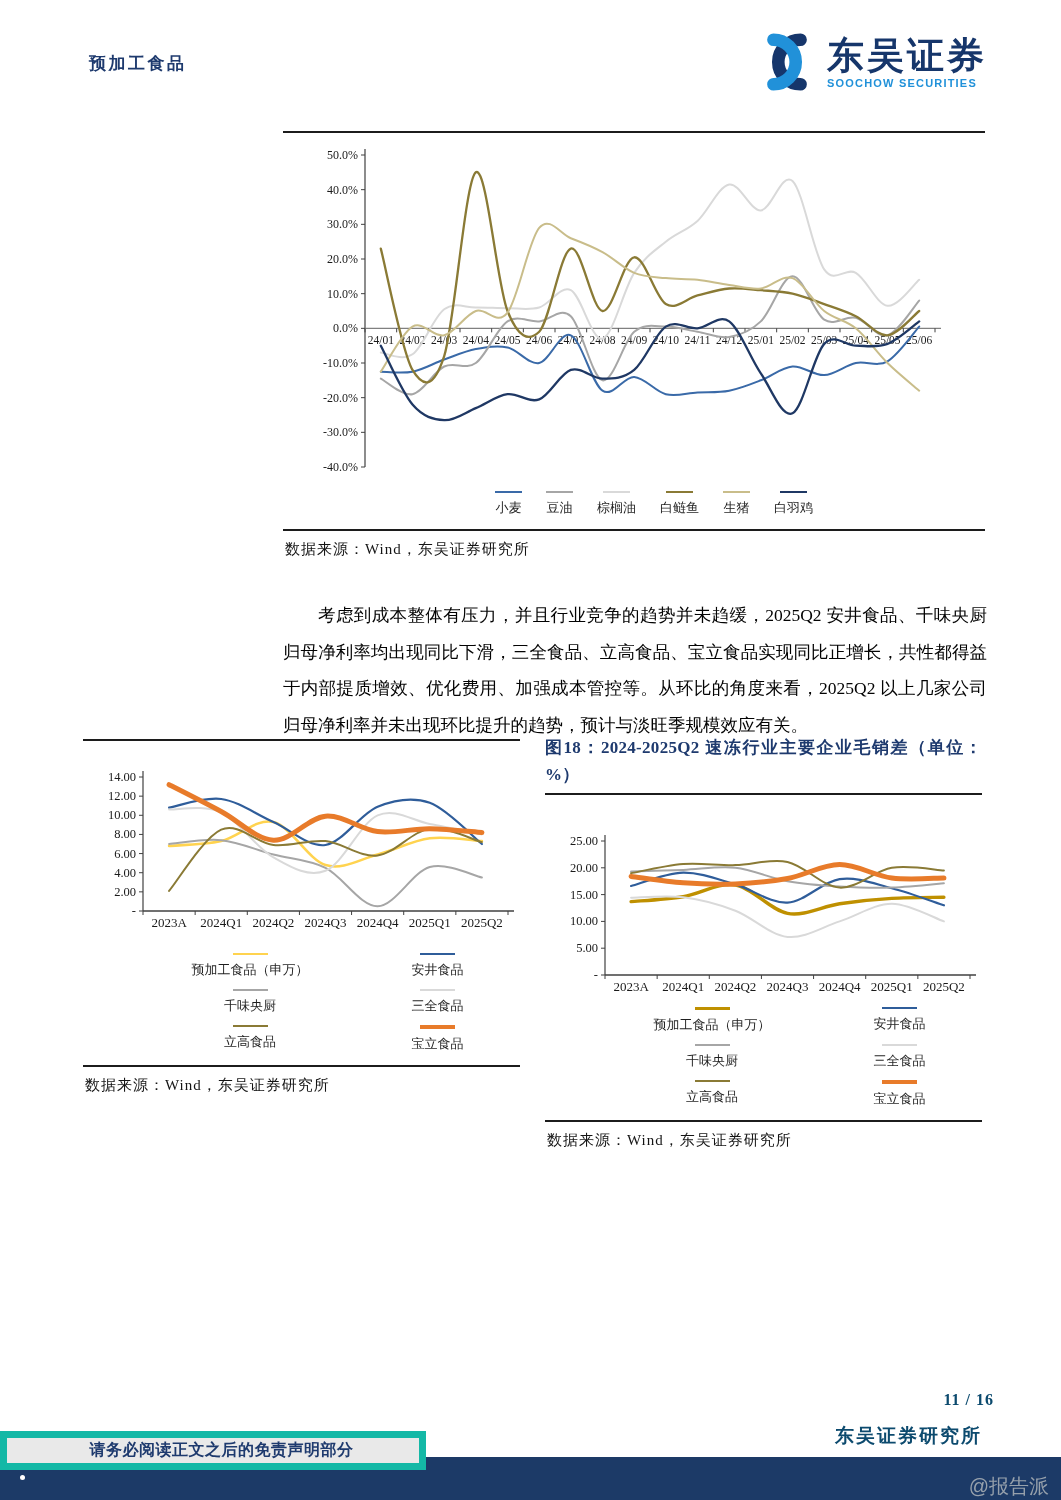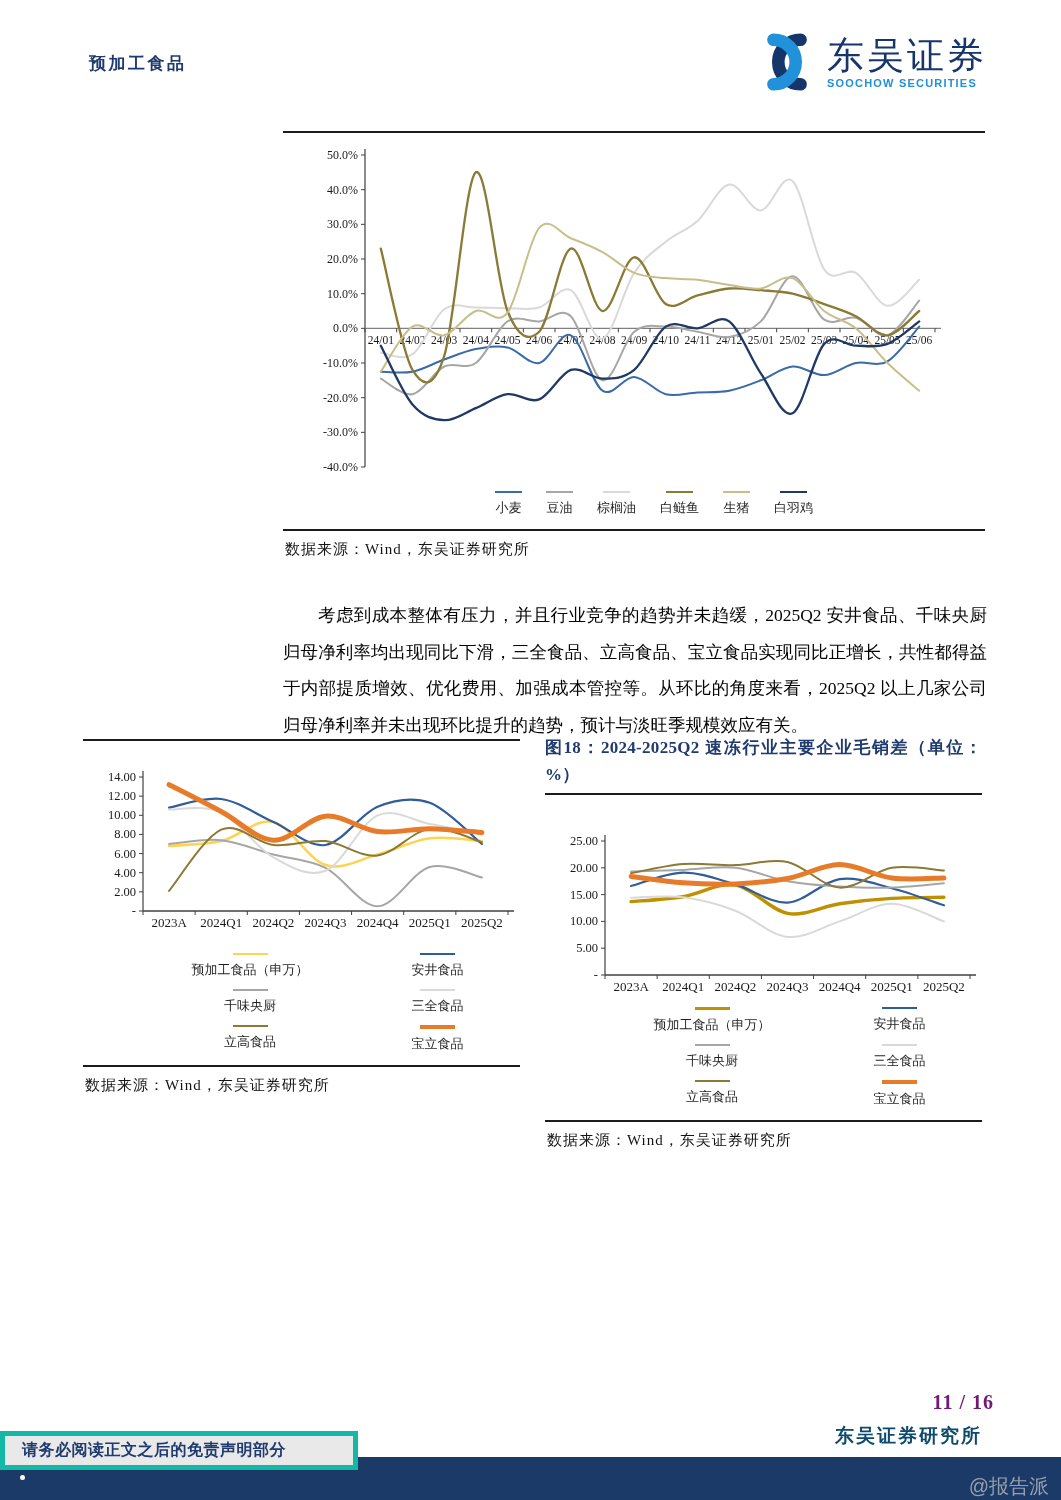--- a/index.html
+++ b/index.html
@@ -9,21 +9,21 @@
     overflow:hidden;
   }
   .abs{position:absolute;}
 
   
   .hdr-doc-type{
     left:89px;top:52px;font-size:17px;font-weight:bold;color:#1e3a6e;letter-spacing:2.5px;
   }
   .logo{left:756px;top:31px;display:flex;align-items:center;gap:9px;}
   .logo-text{display:flex;flex-direction:column;}
-  .logo-cn{font-size:37px;font-weight:normal;color:#16366b;letter-spacing:3px;line-height:1.15;}
+  .logo-cn{font-size:37px;font-weight:bold;color:#16366b;letter-spacing:3px;line-height:1.15;}
   .logo-en{font-size:11px;font-weight:bold;color:#2191d9;letter-spacing:1.2px;
     font-family:"Liberation Sans","DejaVu Sans",sans-serif;}
 
   
   .figure{position:absolute;}
   .fig16{left:283px;top:126px;width:702px;}
   .fig17{left:83px;top:734px;width:437px;}
   .fig18{left:545px;top:734px;width:437px;}
   .fig-title{
     font-size:17px;font-weight:bold;color:#1e3a6e;line-height:27px;text-align:justify;
@@ -50,27 +50,27 @@
   .legend-row .lg-swatch{width:27px;}
   .legend-grid .lg-swatch{width:35px;}
 
   
   .para{
     left:283px;top:597px;width:704px;font-size:17.5px;line-height:36.5px;
     text-align:justify;text-indent:2em;color:#030303;
   }
 
   
-  .page-indicator{top:1391px;right:67px;font-size:20px;font-weight:bold;color:#701a75;letter-spacing:1px;}
+  .page-indicator{top:1391px;right:67px;font-size:16px;font-weight:bold;color:#0c4a6e;letter-spacing:1px;}
   .institute{top:1423px;right:79px;font-size:19px;font-weight:bold;color:#0c4a6e;letter-spacing:2px;}
   .navy-bar{left:0;top:1457px;width:1061px;height:43px;background:#1c3a67;}
   .disclaimer-box{
-    left:0;top:1431px;width:358px;height:39px;background:#e9e9e9;
-    border:5px solid #14b8a6;box-sizing:border-box;z-index:2;
-    display:flex;align-items:center;padding-left:17px;
+    left:0;top:1431px;width:426px;height:39px;background:#e9e9e9;
+    border:7px solid #14b8a6;box-sizing:border-box;z-index:2;
+    display:flex;align-items:center;padding-left:17px;justify-content:center;
   }
   .disclaimer-text{font-size:16px;font-weight:bold;color:#1e3a6e;letter-spacing:0.5px;}
   .bullet-dot{left:20px;top:1475px;width:5px;height:5px;background:#fff;border-radius:50%;z-index:3;}
   .watermark{top:1473px;right:12px;font-size:20px;color:#97a1ac;z-index:3;
     font-family:"Liberation Sans","DejaVu Sans",sans-serif;}
 </style>
 </head>
 <body>
 
 <div class="abs hdr-doc-type">预加工食品</div>

